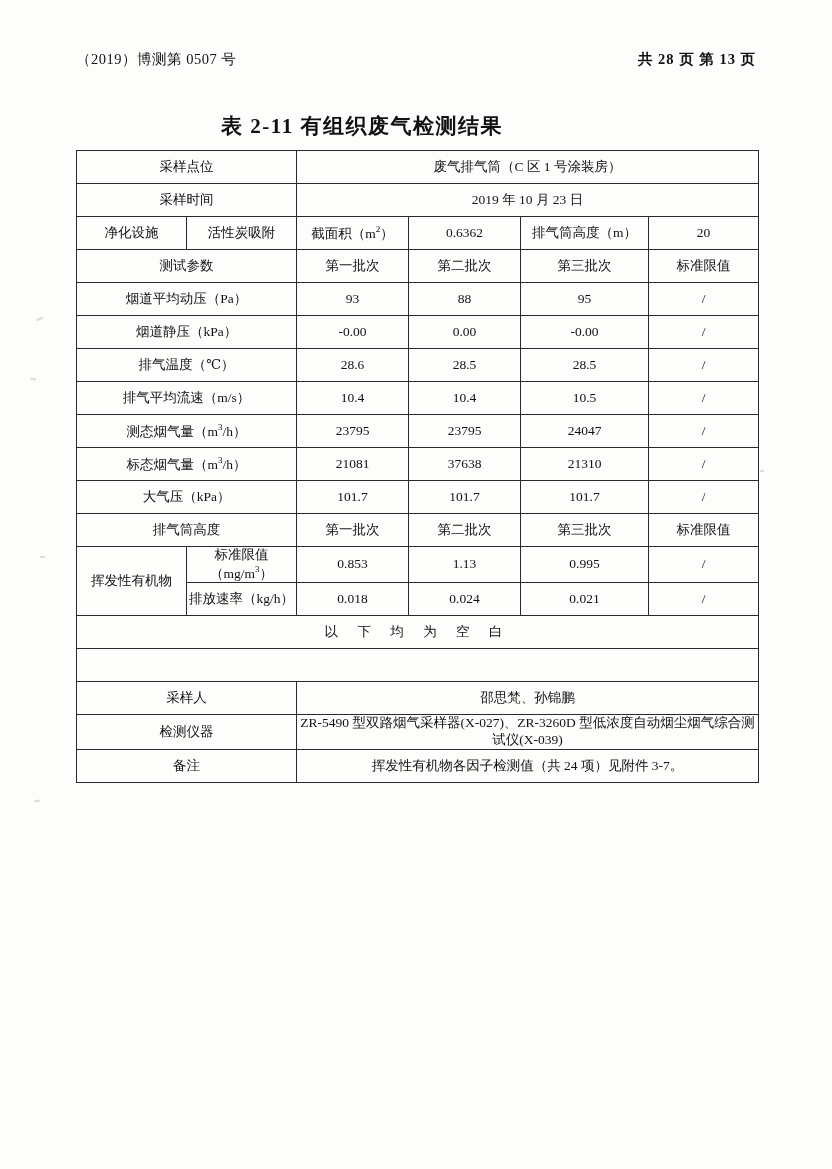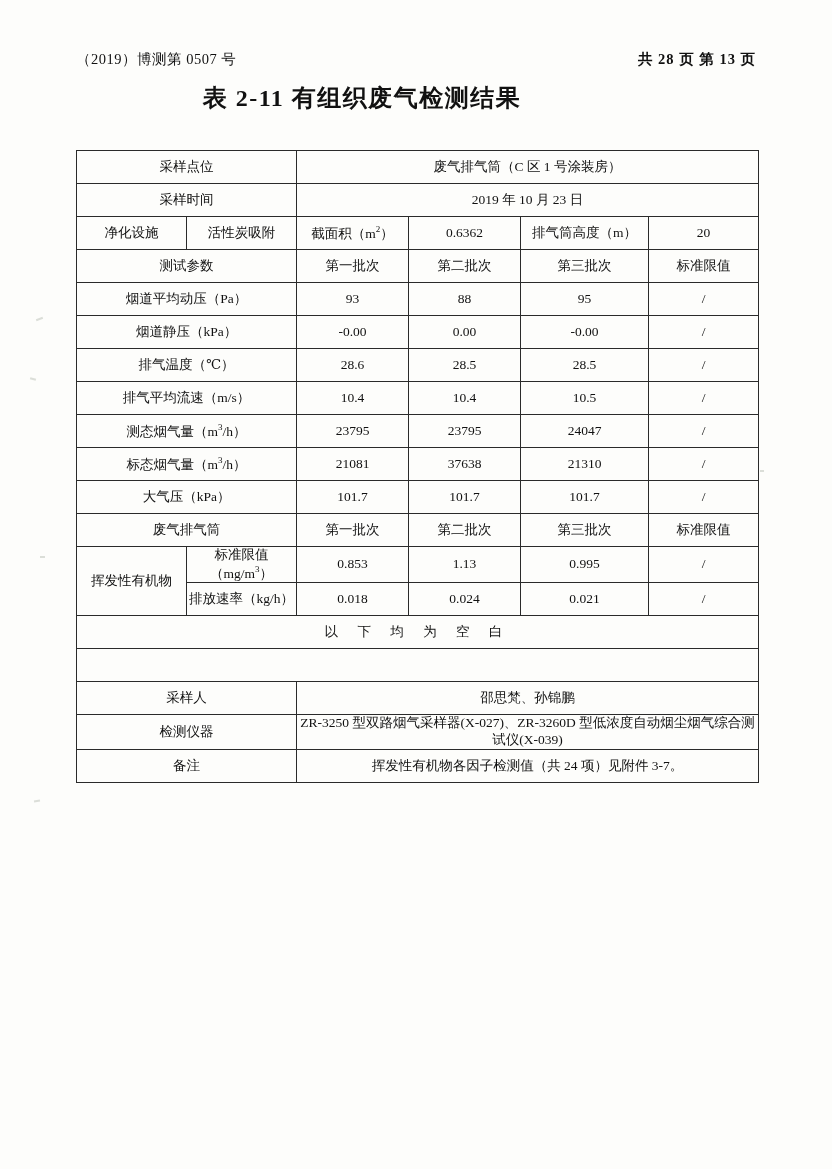--- a/index.html
+++ b/index.html
@@ -37,24 +37,24 @@
     white-space: nowrap;
   }
   .header .page-no {
     white-space: nowrap;
     letter-spacing: 1px;
     font-weight: bold;
   }
   .title {
     position: absolute;
     left: 0;
-    top: 82px;
+    top: 112px;
     width: 724px;
     text-align: center;
-    font-size: 24px;
+    font-size: 21px;
     font-weight: bold;
     letter-spacing: 1.5px;
   }
   table.main {
     position: absolute;
     left: 76px;
     top: 150px;
     width: 682px;
     border-collapse: collapse;
     table-layout: fixed;
@@ -200,21 +200,21 @@
       </tr>
       <tr>
         <td colspan="2">大气压（kPa）</td>
         <td>101.7</td>
         <td>101.7</td>
         <td>101.7</td>
         <td>/</td>
       </tr>
 
       <tr>
-        <td colspan="2">废气排气筒</td>
+        <td colspan="2">排气筒高度</td>
         <td>第一批次</td>
         <td>第二批次</td>
         <td>第三批次</td>
         <td>标准限值</td>
       </tr>
       <tr>
         <td rowspan="2">挥发性有机物</td>
         <td class="tall">
           <span>标准限值（mg/m</span><span class="sup">3</span><span>）</span>
         </td>
@@ -237,21 +237,21 @@
       <tr>
         <td colspan="6" class="blank-big"></td>
       </tr>
 
       <tr>
         <td colspan="2">采样人</td>
         <td colspan="4">邵思梵、孙锦鹏</td>
       </tr>
       <tr>
         <td colspan="2">检测仪器</td>
-        <td colspan="4" class="instr">ZR-3250 型双路烟气采样器(X-027)、ZR-3260D 型低浓度自动烟尘烟气综合测试仪(X-039)</td>
+        <td colspan="4" class="instr">ZR-5490 型双路烟气采样器(X-027)、ZR-3260D 型低浓度自动烟尘烟气综合测试仪(X-039)</td>
       </tr>
       <tr>
         <td colspan="2">备注</td>
         <td colspan="4">挥发性有机物各因子检测值（共 24 项）见附件 3-7。</td>
       </tr>
     </tbody>
   </table>
 
 </div>
 

